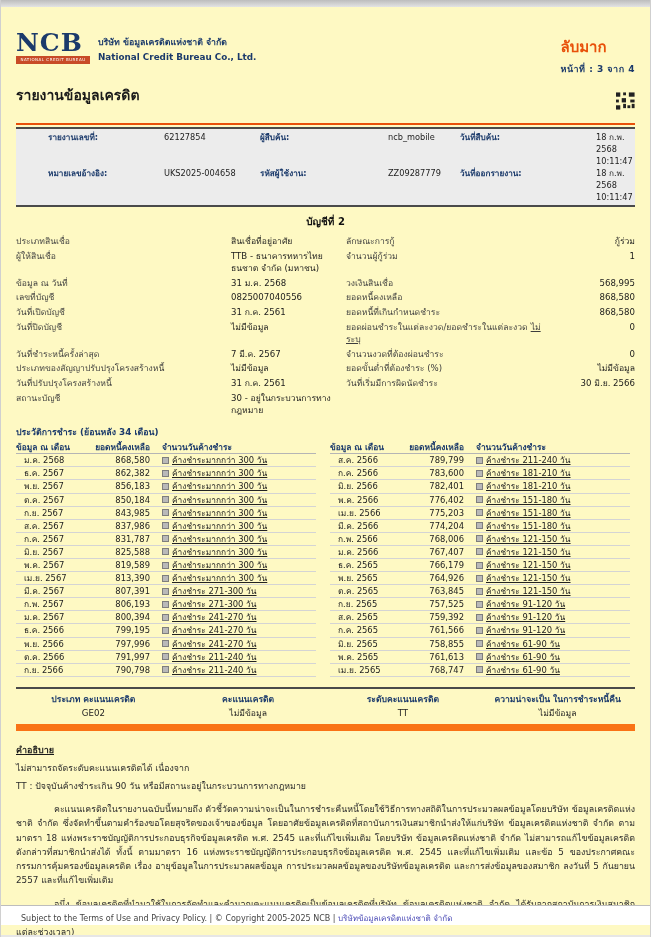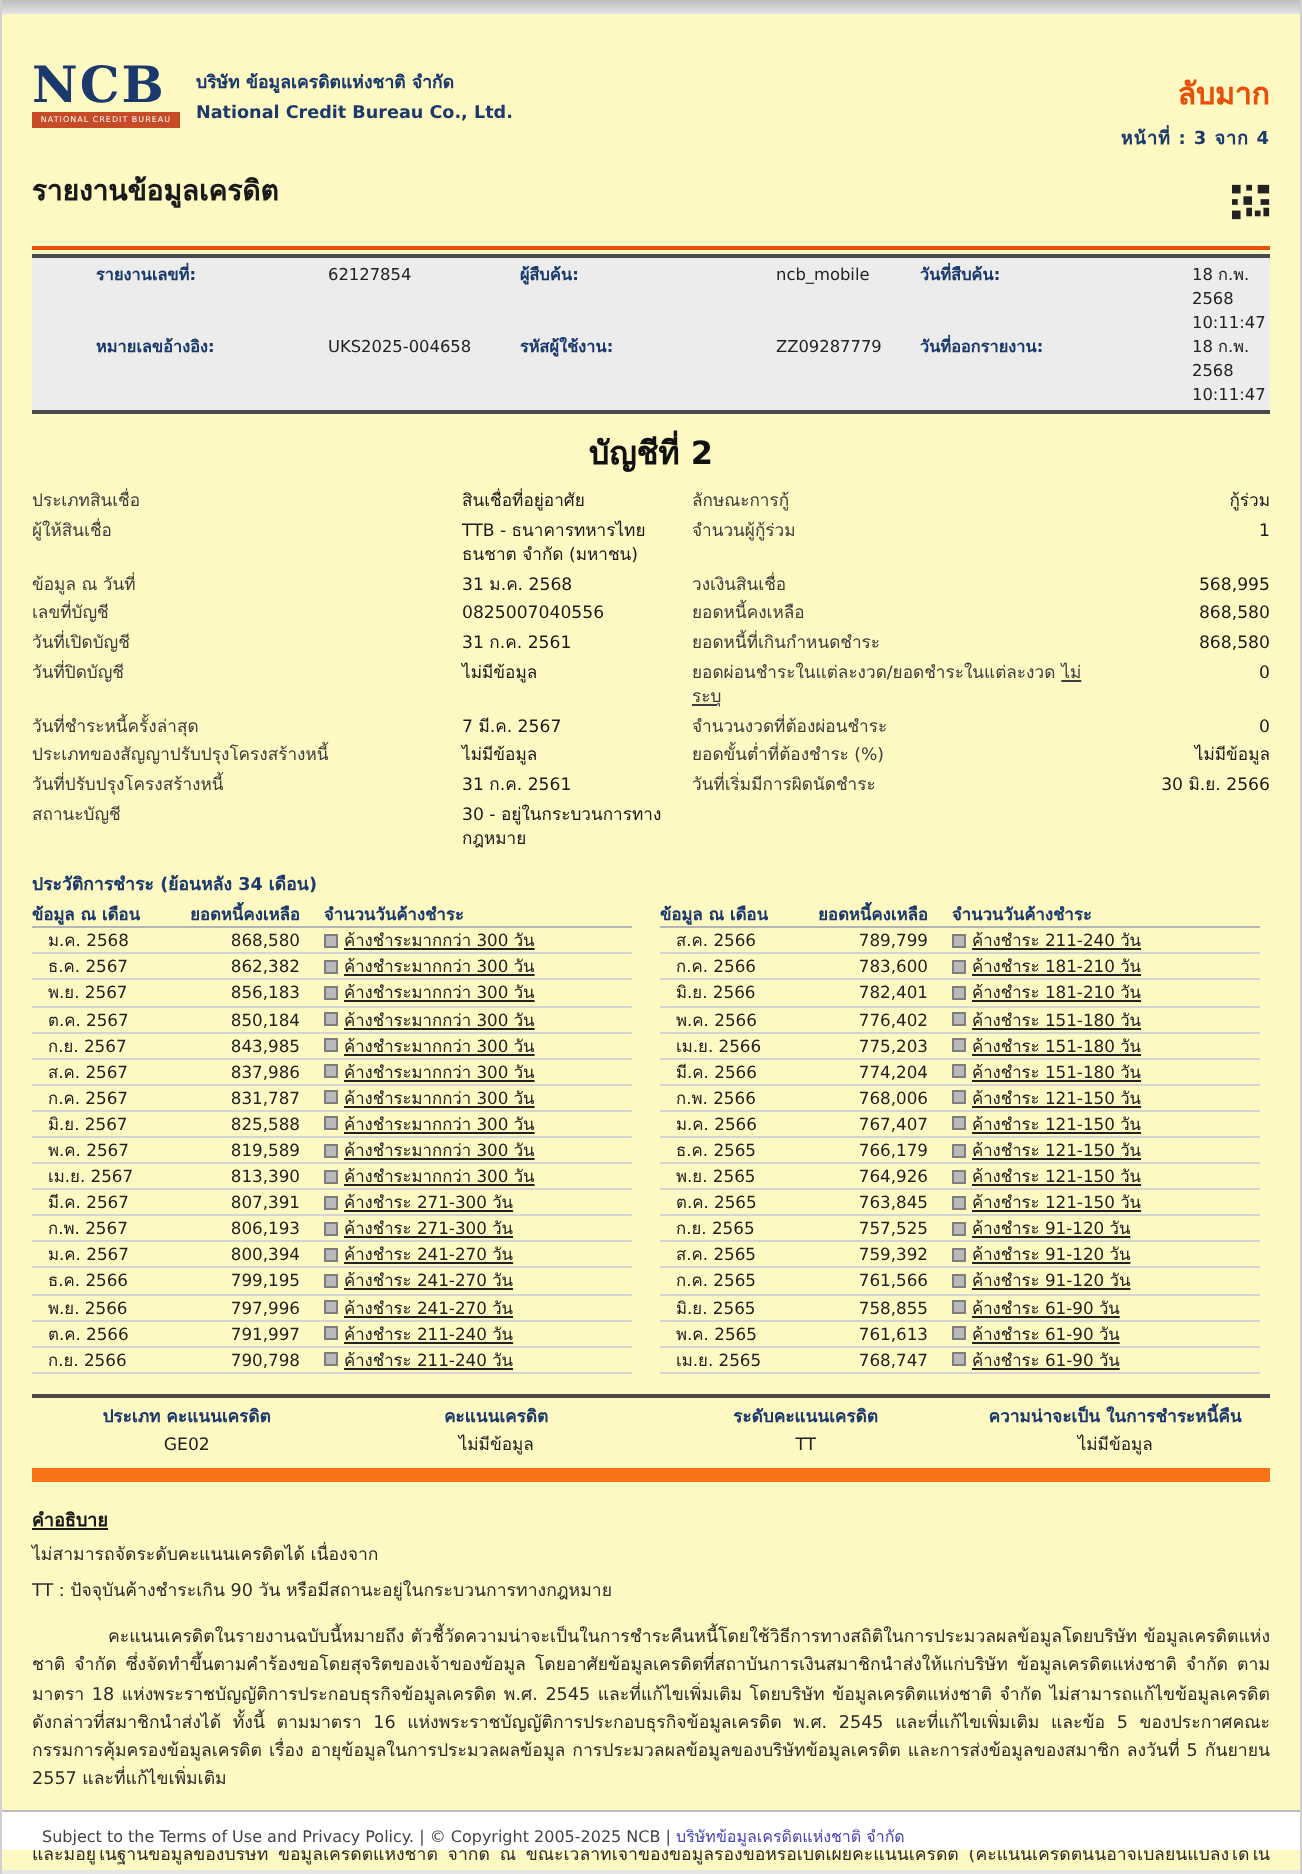--- a/index.html
+++ b/index.html
@@ -13,37 +13,37 @@
   .top-strip { height:7px; background:linear-gradient(#bdbdbd,#e3e3e3); }
   .content { padding:0 15px; }
 
   
   .header-row { display:flex; justify-content:space-between; margin-top:24px; }
   .logo-wrap { display:flex; gap:8px; align-items:flex-start; }
   .logo-mark { width:74px; }
   .logo-ncb { font-size:25px; font-weight:bold; color:#1b3a6b; letter-spacing:1px; line-height:24px; font-family:"DejaVu Serif","Liberation Serif",serif; }
   .logo-bar { margin-top:1px; height:8px; background:#c84b27; color:#ffffff; font-size:4px; text-align:center; line-height:8px; letter-spacing:.5px; overflow:hidden; }
   .company { color:#1b3a6b; font-weight:bold; font-size:8.8px; line-height:1.65; padding-top:4px; }
-  .head-right { text-align:right; padding-top:4px; }
+  .head-right { text-align:left; padding-top:4px; }
   .confidential { color:#e8500a; font-weight:bold; font-size:15px; }
   .page-num { color:#1b3a6b; font-weight:bold; font-size:9px; margin-top:3px; letter-spacing:.5px; }
 
   .report-title { font-size:14px; font-weight:bold; color:#1a1a1a; margin-top:8px;
     border-bottom:2.5px solid #e8500a; padding-bottom:17px; }
 
   
   .meta-band { margin-top:2px; border-top:2px solid #4a4a4a; background:#ececec; padding:2px 0 2px 0; }
   .meta-row { display:grid; grid-template-columns:80px 132px 92px 108px 100px 1fr; font-size:8.2px; line-height:12px;padding-left:32px; }
   .meta-label { font-weight:bold; color:#1b3a6b; }
   .meta-value { color:#222;margin-left:36px; }
   .dbl-line { height:2px; border-top:1px solid #4a4a4a; border-bottom:1px solid #4a4a4a; }
   .qr { position:absolute; right:14px; top:92px; width:20px; height:18px; }
 
   
-  .section-title { text-align:center; font-size:16px; font-weight:bold; color:#111; margin-top:7px; }
+  .section-title { text-align:center; font-size:10px; font-weight:bold; color:#111; margin-top:7px; }
   .details { margin-top:5px; font-size:8.6px; color:#333; }
   .detail-row { display:grid; grid-template-columns:215px 100px 15px 196px 1fr; line-height:12.6px; padding:1px 0; }
   .d-llabel { color:#3d3d3d; }
   .d-lvalue { color:#1a1a1a; }
   .d-rlabel { grid-column:4; color:#3d3d3d; }
   .d-rvalue { text-align:right; color:#1a1a1a; }
   .d-note { text-decoration:underline; margin-left:3px; }
 
   
   .hist-title { font-size:8.8px; font-weight:bold; color:#1b3a6b; margin-top:7px; }

